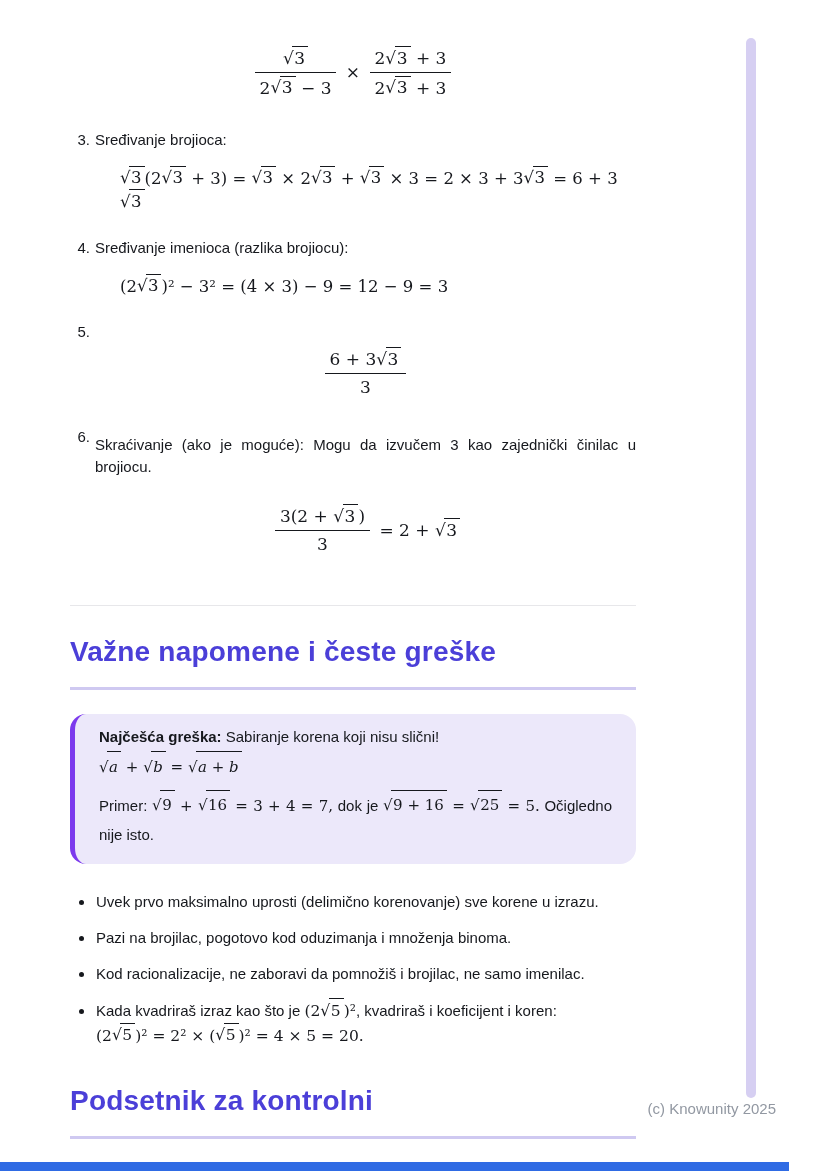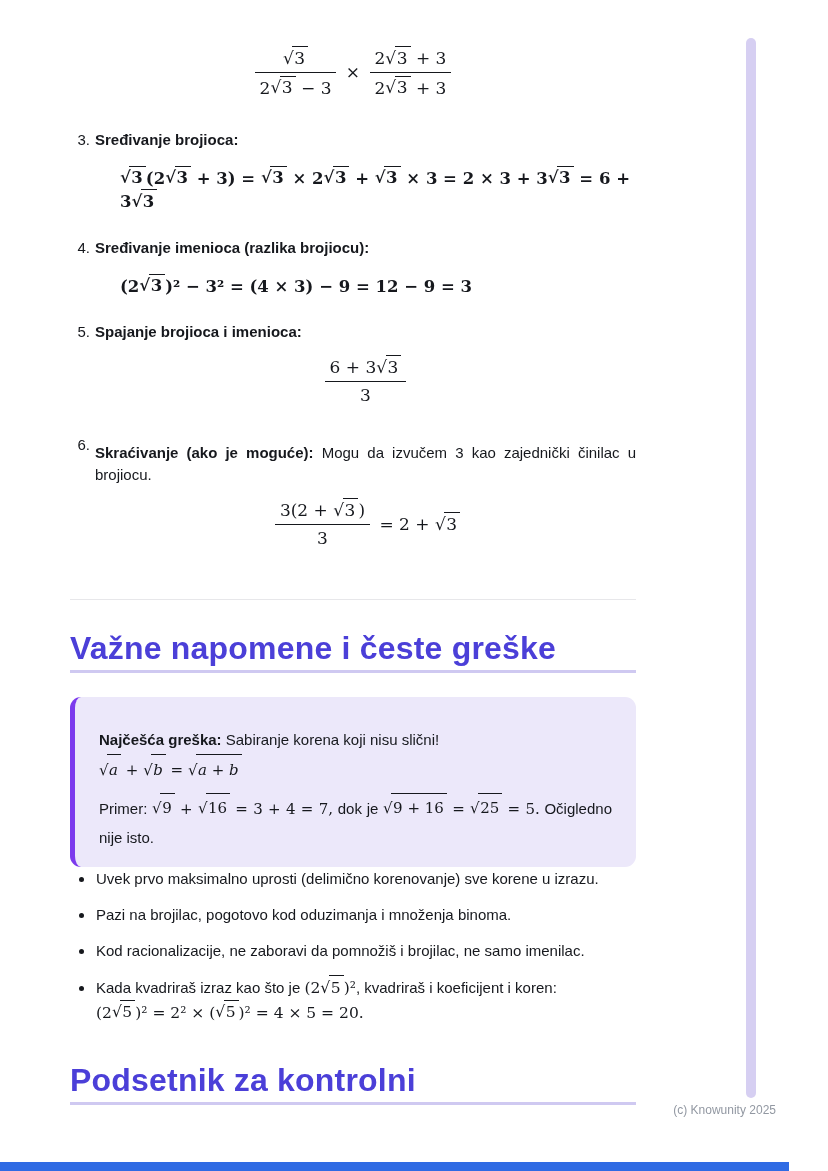--- a/index.html
+++ b/index.html
@@ -10,72 +10,72 @@
     color:var(--text,#16181d);
     position:relative;
     overflow:hidden;
     font-size:15px;
   }
   .content { position:relative; margin-left:70px; width:566px; padding-top:46px; }
 
   
   .mt, .sqrt, .frac { font-family:"DejaVu Serif", serif; }
   .equation { font-family:"DejaVu Serif", serif; font-size:16.5px; color:#16181d; }
-  .eq-left { margin:15px 0 6px; padding-left:25px;font-weight:bold; }
-  .eq-center { display:flex; align-items:center; justify-content:center; margin:12px 0 10px; font-size:17px; }
+  .eq-left { margin:15px 0 6px; padding-left:25px; }
+  .eq-center { display:flex; align-items:center; justify-content:center; margin:26px 0 10px; font-size:17px; }
   .eq-top { margin:0 0 6px; }
   .sqrt { display:inline-block; white-space:nowrap; }
   .sqrt::before { content:"√"; }
   .rad { display:inline-block; border-top:1.4px solid currentColor; margin-left:-1.5px; padding:0.5px 3px 0 2px; }
   .rad.it { font-style:italic; }
   .frac { display:inline-block; vertical-align:middle; text-align:center; padding:0 4px; line-height:1.25; }
   .frac .num { display:block; padding:0 5px 3px; border-bottom:1.4px solid currentColor; }
   .frac .den { display:block; padding:3px 5px 0; }
 
   
   .steps { margin-top:30px; }
   .step { display:flex; margin-bottom:18px; line-height:22px; }
   .num-label { flex:none; width:20px; text-align:right; margin-right:5px; }
   .step-body { flex:1; min-width:0; }
-  .step-title b { font-weight:700; }
+  .step-title b { font-weight:400; }
   .justify { text-align:justify;margin-top:8px; }
 
   
   .divider { border:none; border-top:1.5px solid var(--divider,#e7e7ea); margin:40px 0 0; }
   .section-heading {
     margin-top:30px;
-    font-size:32px;
+    font-size:28px;
     font-weight:700;
     color:var(--accent,#4b3fd8);
-    padding-bottom:3px;
+    padding-bottom:19px;
     border-bottom:3px solid var(--underline,#cfc9f1);
     letter-spacing:0.2px;
   }
   .section-heading.second { margin-top:38px; }
 
   
   .callout {
     margin-top:24px;
     background:var(--callout-bg,#ece8fa);
     border-left:5px solid var(--callout-border,#7c3aed);
-    border-radius:11px;
-    padding:28px 24px 15px;
+    border-radius:16px;
+    padding:8px 24px 15px;
   }
   .callout p { line-height:29px; }
   .callout b { font-weight:700; }
 
   
-  .bullets { list-style:disc; padding-left:25px; }
+  .bullets { margin-top:26px; list-style:disc; padding-left:25px; }
   .bullet { margin-bottom:13px; line-height:23px; padding-left:1px; }
   .bullet .mt, .bullet .sqrt { font-size:15.5px; }
 
   
   .footer {
     position:absolute; right:52px; bottom:54px;
-    font-size:12px; color:var(--footer,#9298a2);margin-left:8px;
+    font-size:15px; color:var(--footer,#9298a2);margin-left:8px;
   }
   .scroll-pill {
     position:absolute; left:746px; top:38px;
     width:10px; height:1060px;
     background:var(--scrollbar,#d6cff2);
     border-radius:6px;
   }
   .bottom-bar {
     position:absolute; left:0; bottom:0;
     width:789px; height:9px;
@@ -113,21 +113,20 @@
       <span class="num-label">4.</span>
       <div class="step-body">
         <p class="step-title"><b>Sređivanje imenioca (razlika brojiocu):</b> <span></span></p>
         <div class="equation eq-left"><span class="mt">(2</span><span class="sqrt"><span class="rad">3</span></span><span class="mt">)² − 3² = (4 × 3) − 9 = 12 − 9 = 3</span></div>
       </div>
     </div>
 
     <div class="step">
       <span class="num-label">5.</span>
       <div class="step-body">
-        <p class="step-title"><b>Spajanje brojioca i imenioca:</b> <span></span></p>
         <div class="equation eq-center">
             <span class="frac">
               <span class="num"><span class="mt">6 + 3</span><span class="sqrt"><span class="rad">3</span></span></span>
               <span class="den"><span class="mt">3</span></span>
             </span>
           </div>
       </div>
     </div>
 
     <div class="step">

